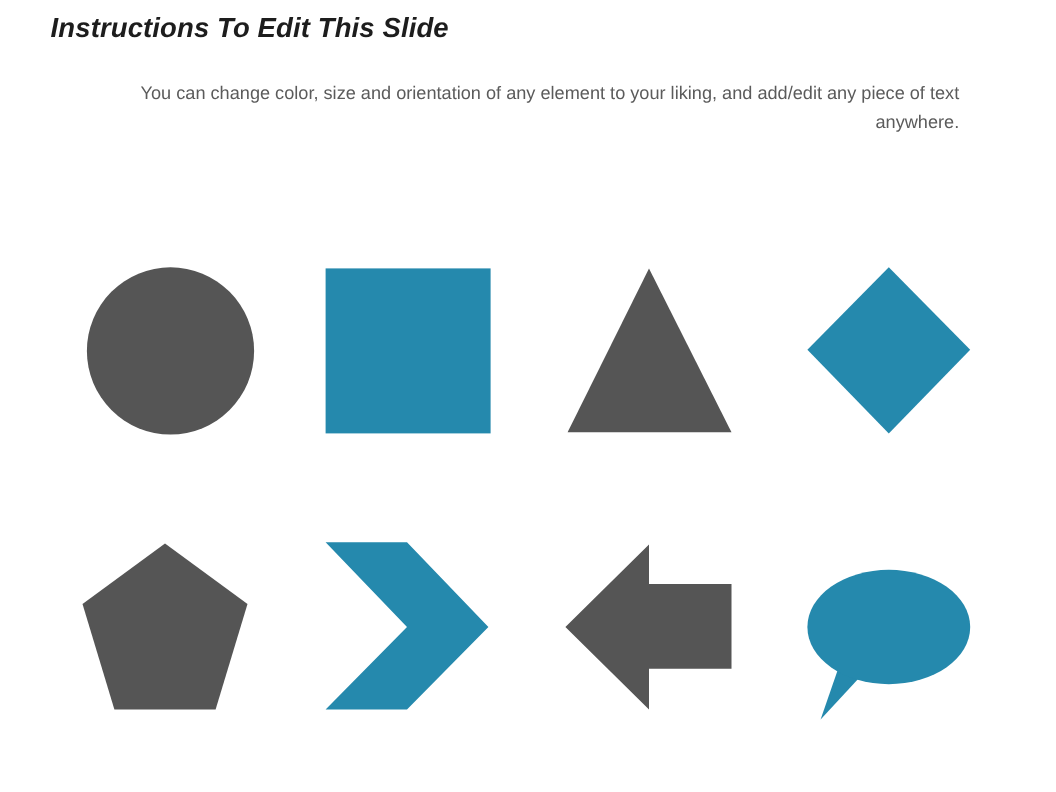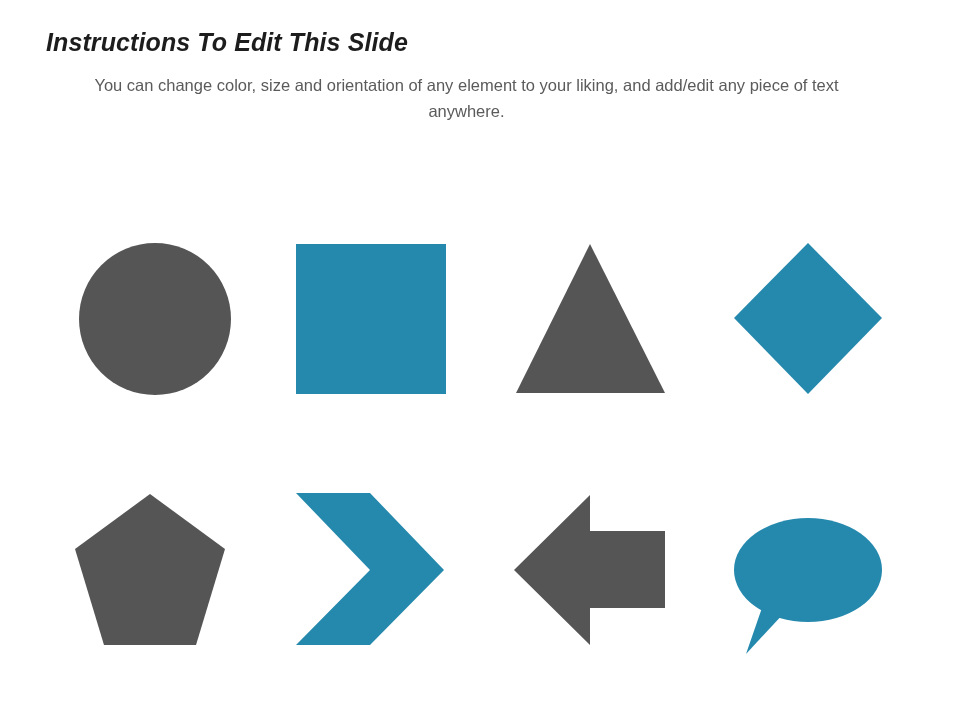--- a/index.html
+++ b/index.html
@@ -17,21 +17,21 @@
     height: 720px;
     background: #ffffff;
     overflow: hidden;
     box-sizing: border-box;
   }
 
   
   .slide-title {
     position: absolute;
     left: 46px;
-    top: 28px;
+    top: 12px;
     font-size: 25px;
     font-weight: bold;
     font-style: italic;
     color: #1d1d1d;
     letter-spacing: 0.1px;
     white-space: nowrap;
     margin: 0;
   }
 
   .body-copy {
@@ -43,21 +43,21 @@
     line-height: 26px;
     color: #5b5b5b;
     text-align: justify;
     margin: 0;
   }
   .body-copy p {
     margin: 0;
     text-align: justify;
   }
   .body-copy p.last-para {
-    text-align: center;
+    text-align: right;
     margin-left: 14px;
   }
   .body-copy p.para-1 {
     text-align: justify;
     text-align-last: left;
   }
 
   
   .shape-grid {
     position: absolute;

